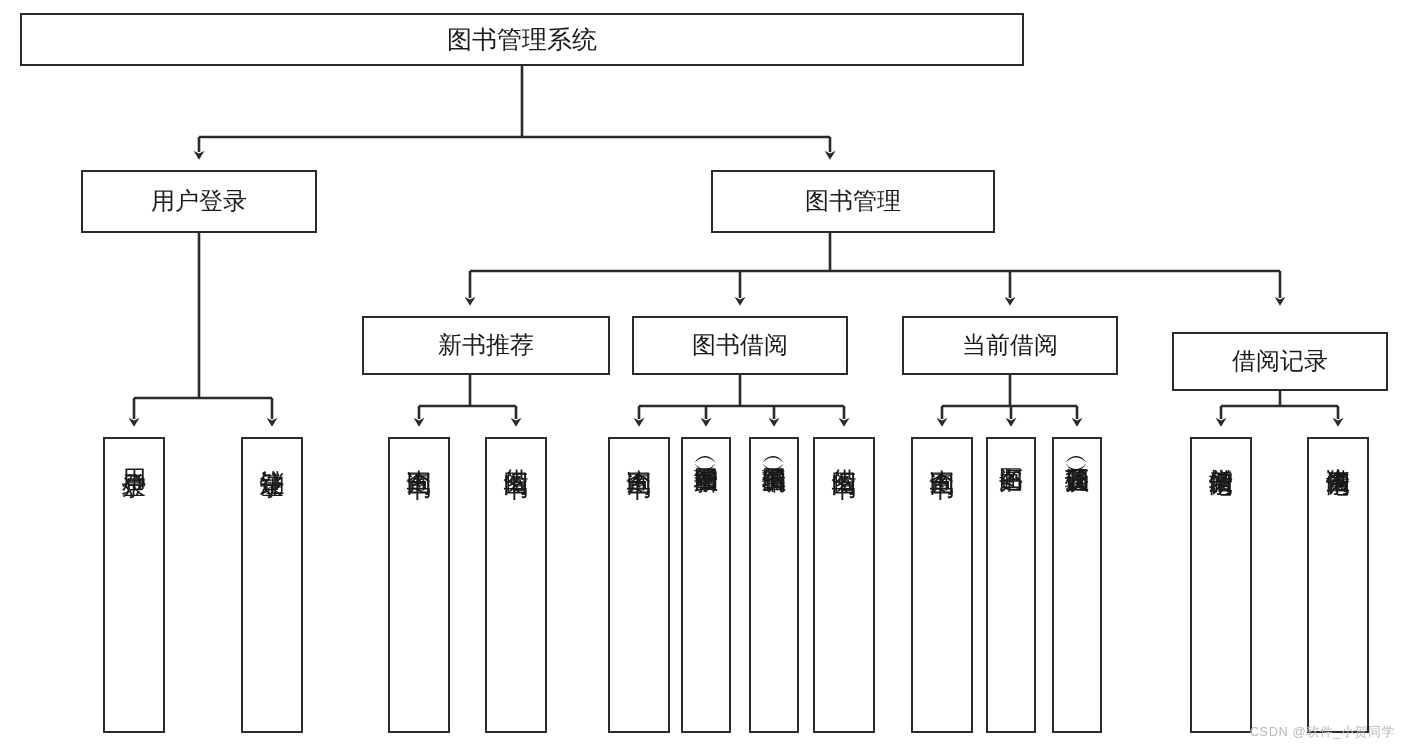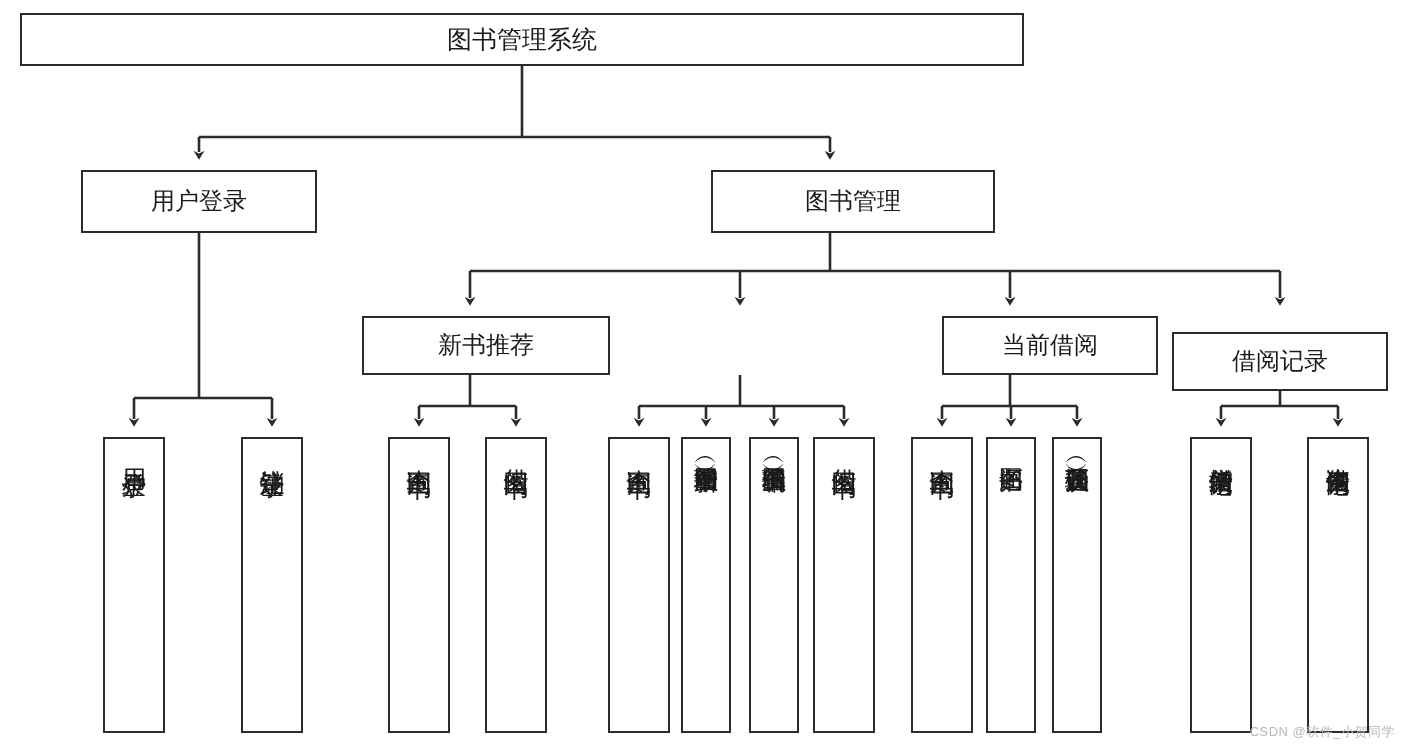--- a/index.html
+++ b/index.html
@@ -135,21 +135,24 @@
   <div class="node horiz" style="left:81px;top:170px;width:236px;height:63px;">
     <span class="node-label">用户登录</span>
   </div>
   <div class="node horiz" style="left:711px;top:170px;width:284px;height:63px;">
     <span class="node-label">图书管理</span>
   </div>
 
   <div class="node horiz" style="left:362px;top:316px;width:248px;height:59px;">
     <span class="node-label">新书推荐</span>
   </div>
-  <div class="node horiz" style="left:942px;top:316px;width:216px;height:59px;">
+  <div class="node horiz" style="left:632px;top:316px;width:216px;height:59px;">
+    <span class="node-label">图书借阅</span>
+  </div>
+  <div class="node horiz" style="left:902px;top:316px;width:216px;height:59px;">
     <span class="node-label">当前借阅</span>
   </div>
   <div class="node horiz" style="left:1172px;top:332px;width:216px;height:59px;">
     <span class="node-label">借阅记录</span>
   </div>
 
   <div class="node vert" style="left:103px;top:437px;width:62px;height:296px;">
     <span class="node-label">用户登录</span>
   </div>
   <div class="node vert" style="left:241px;top:437px;width:62px;height:296px;">

